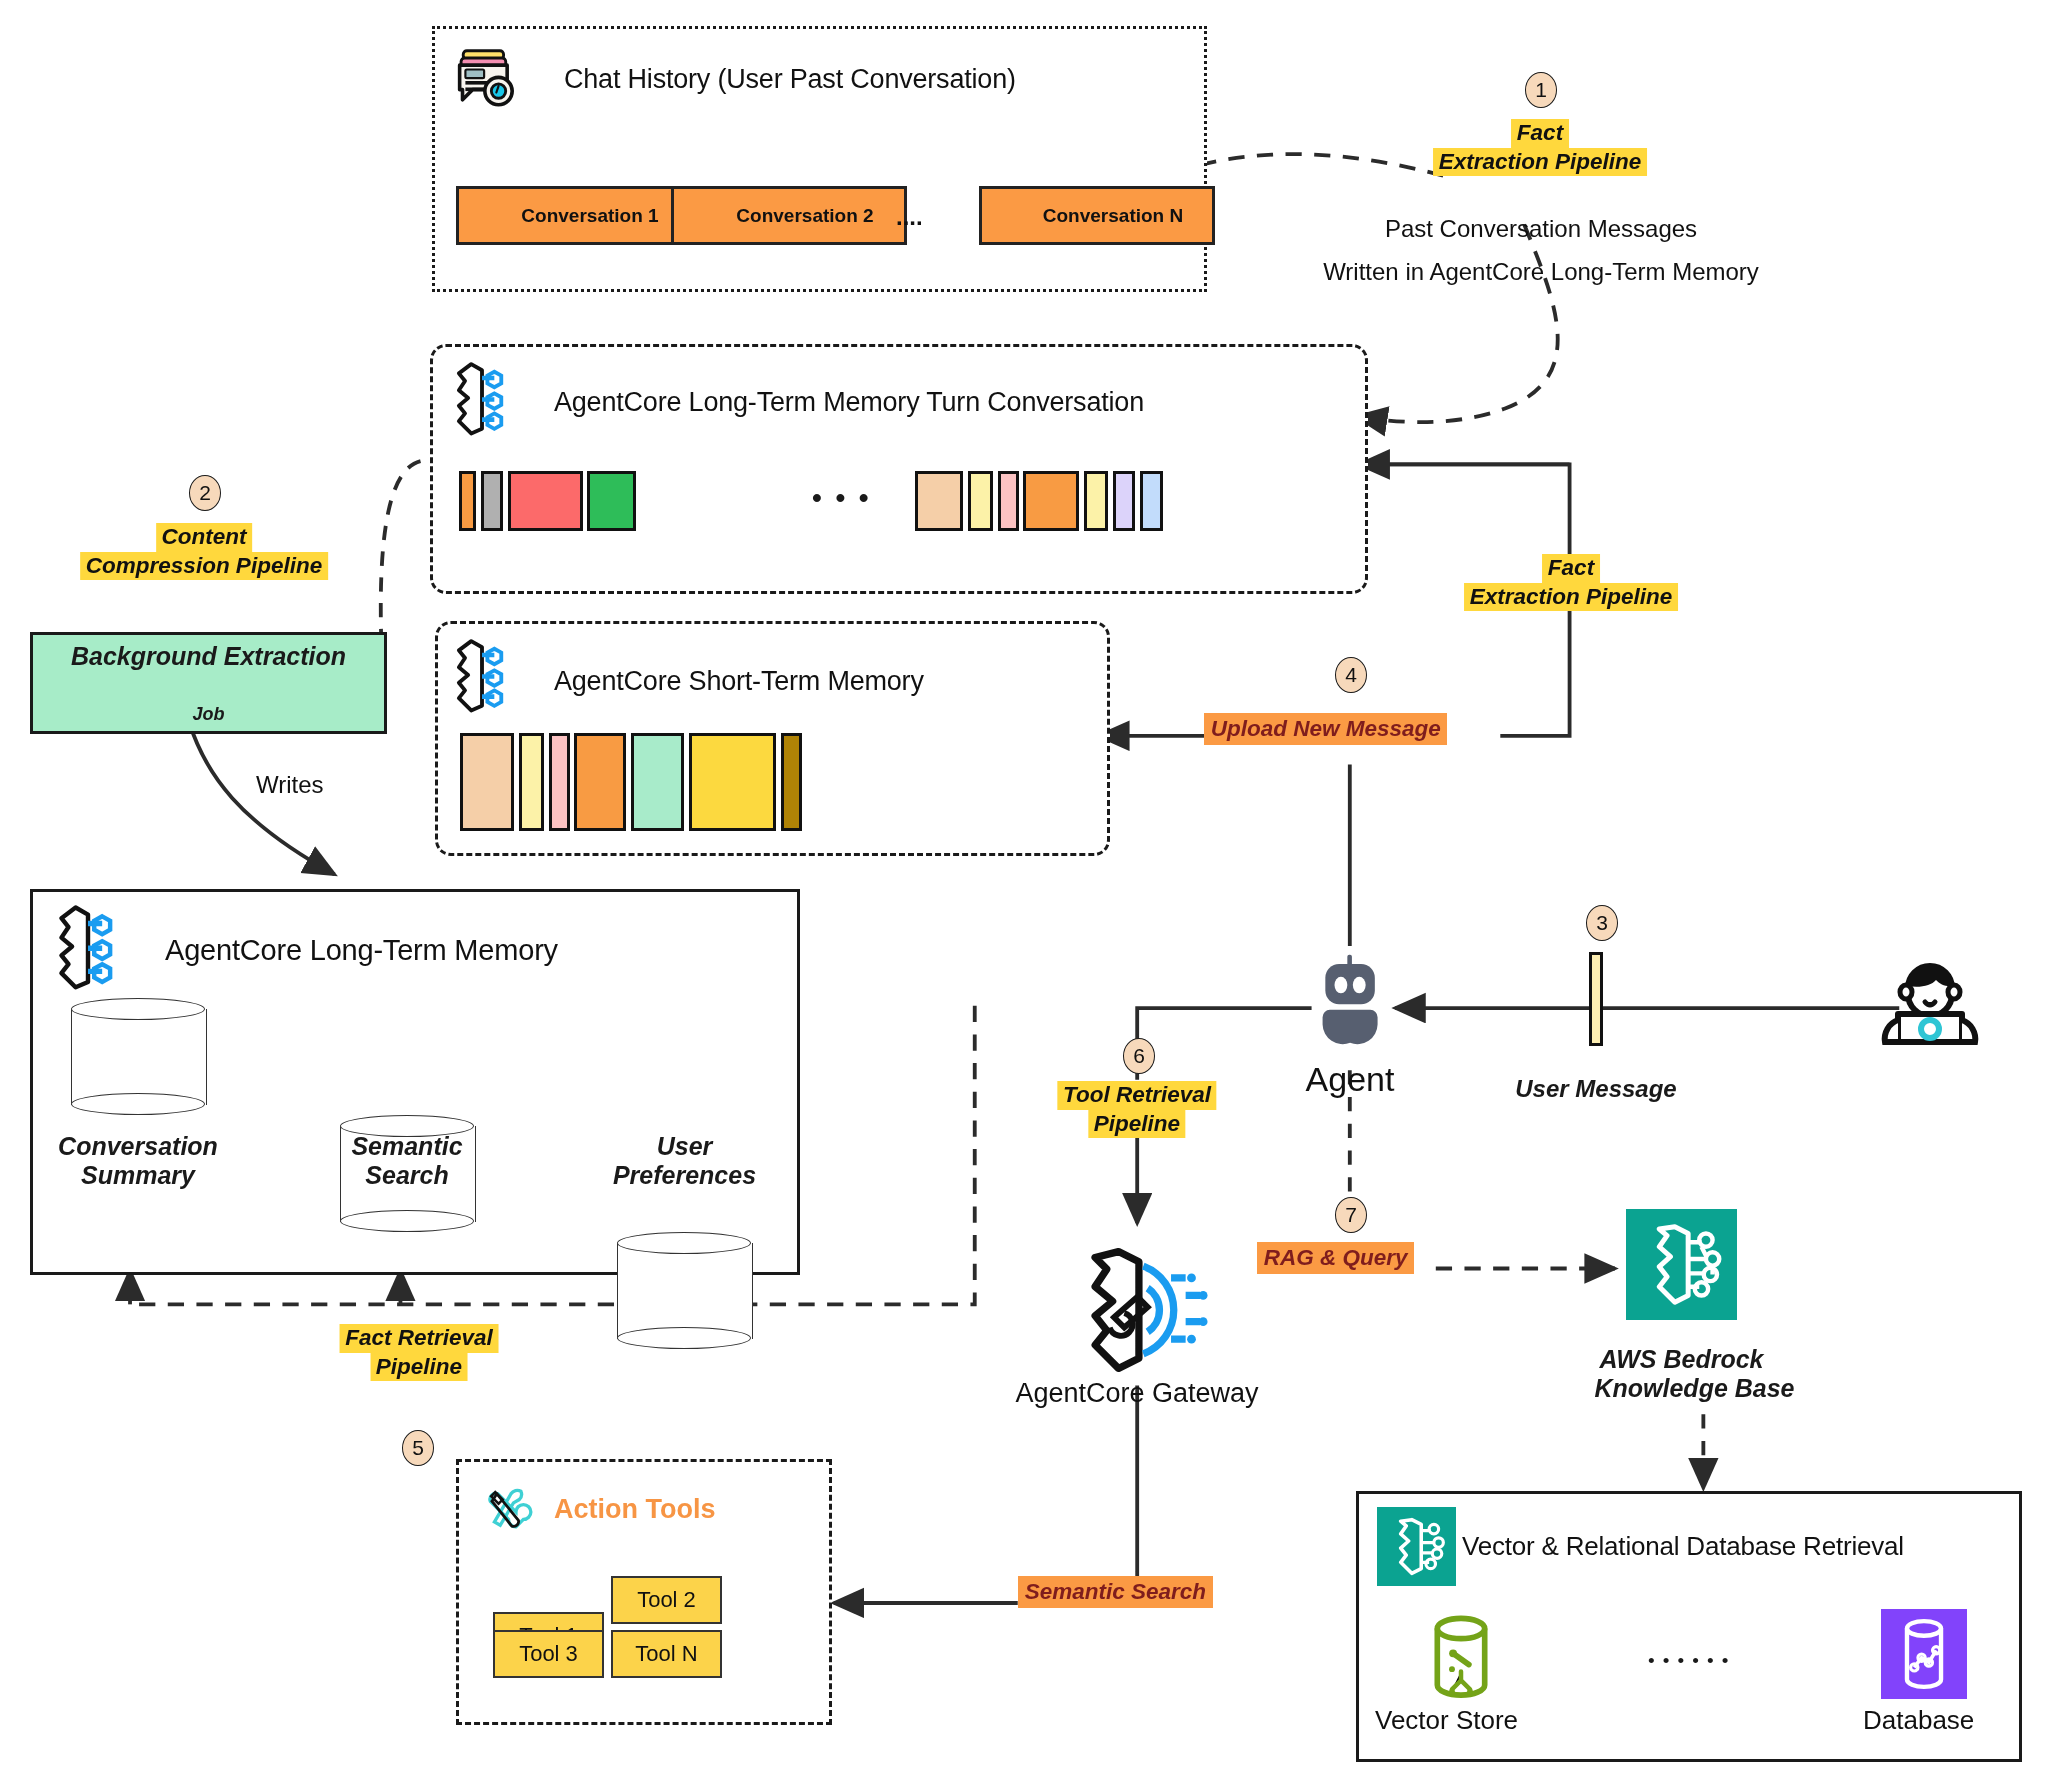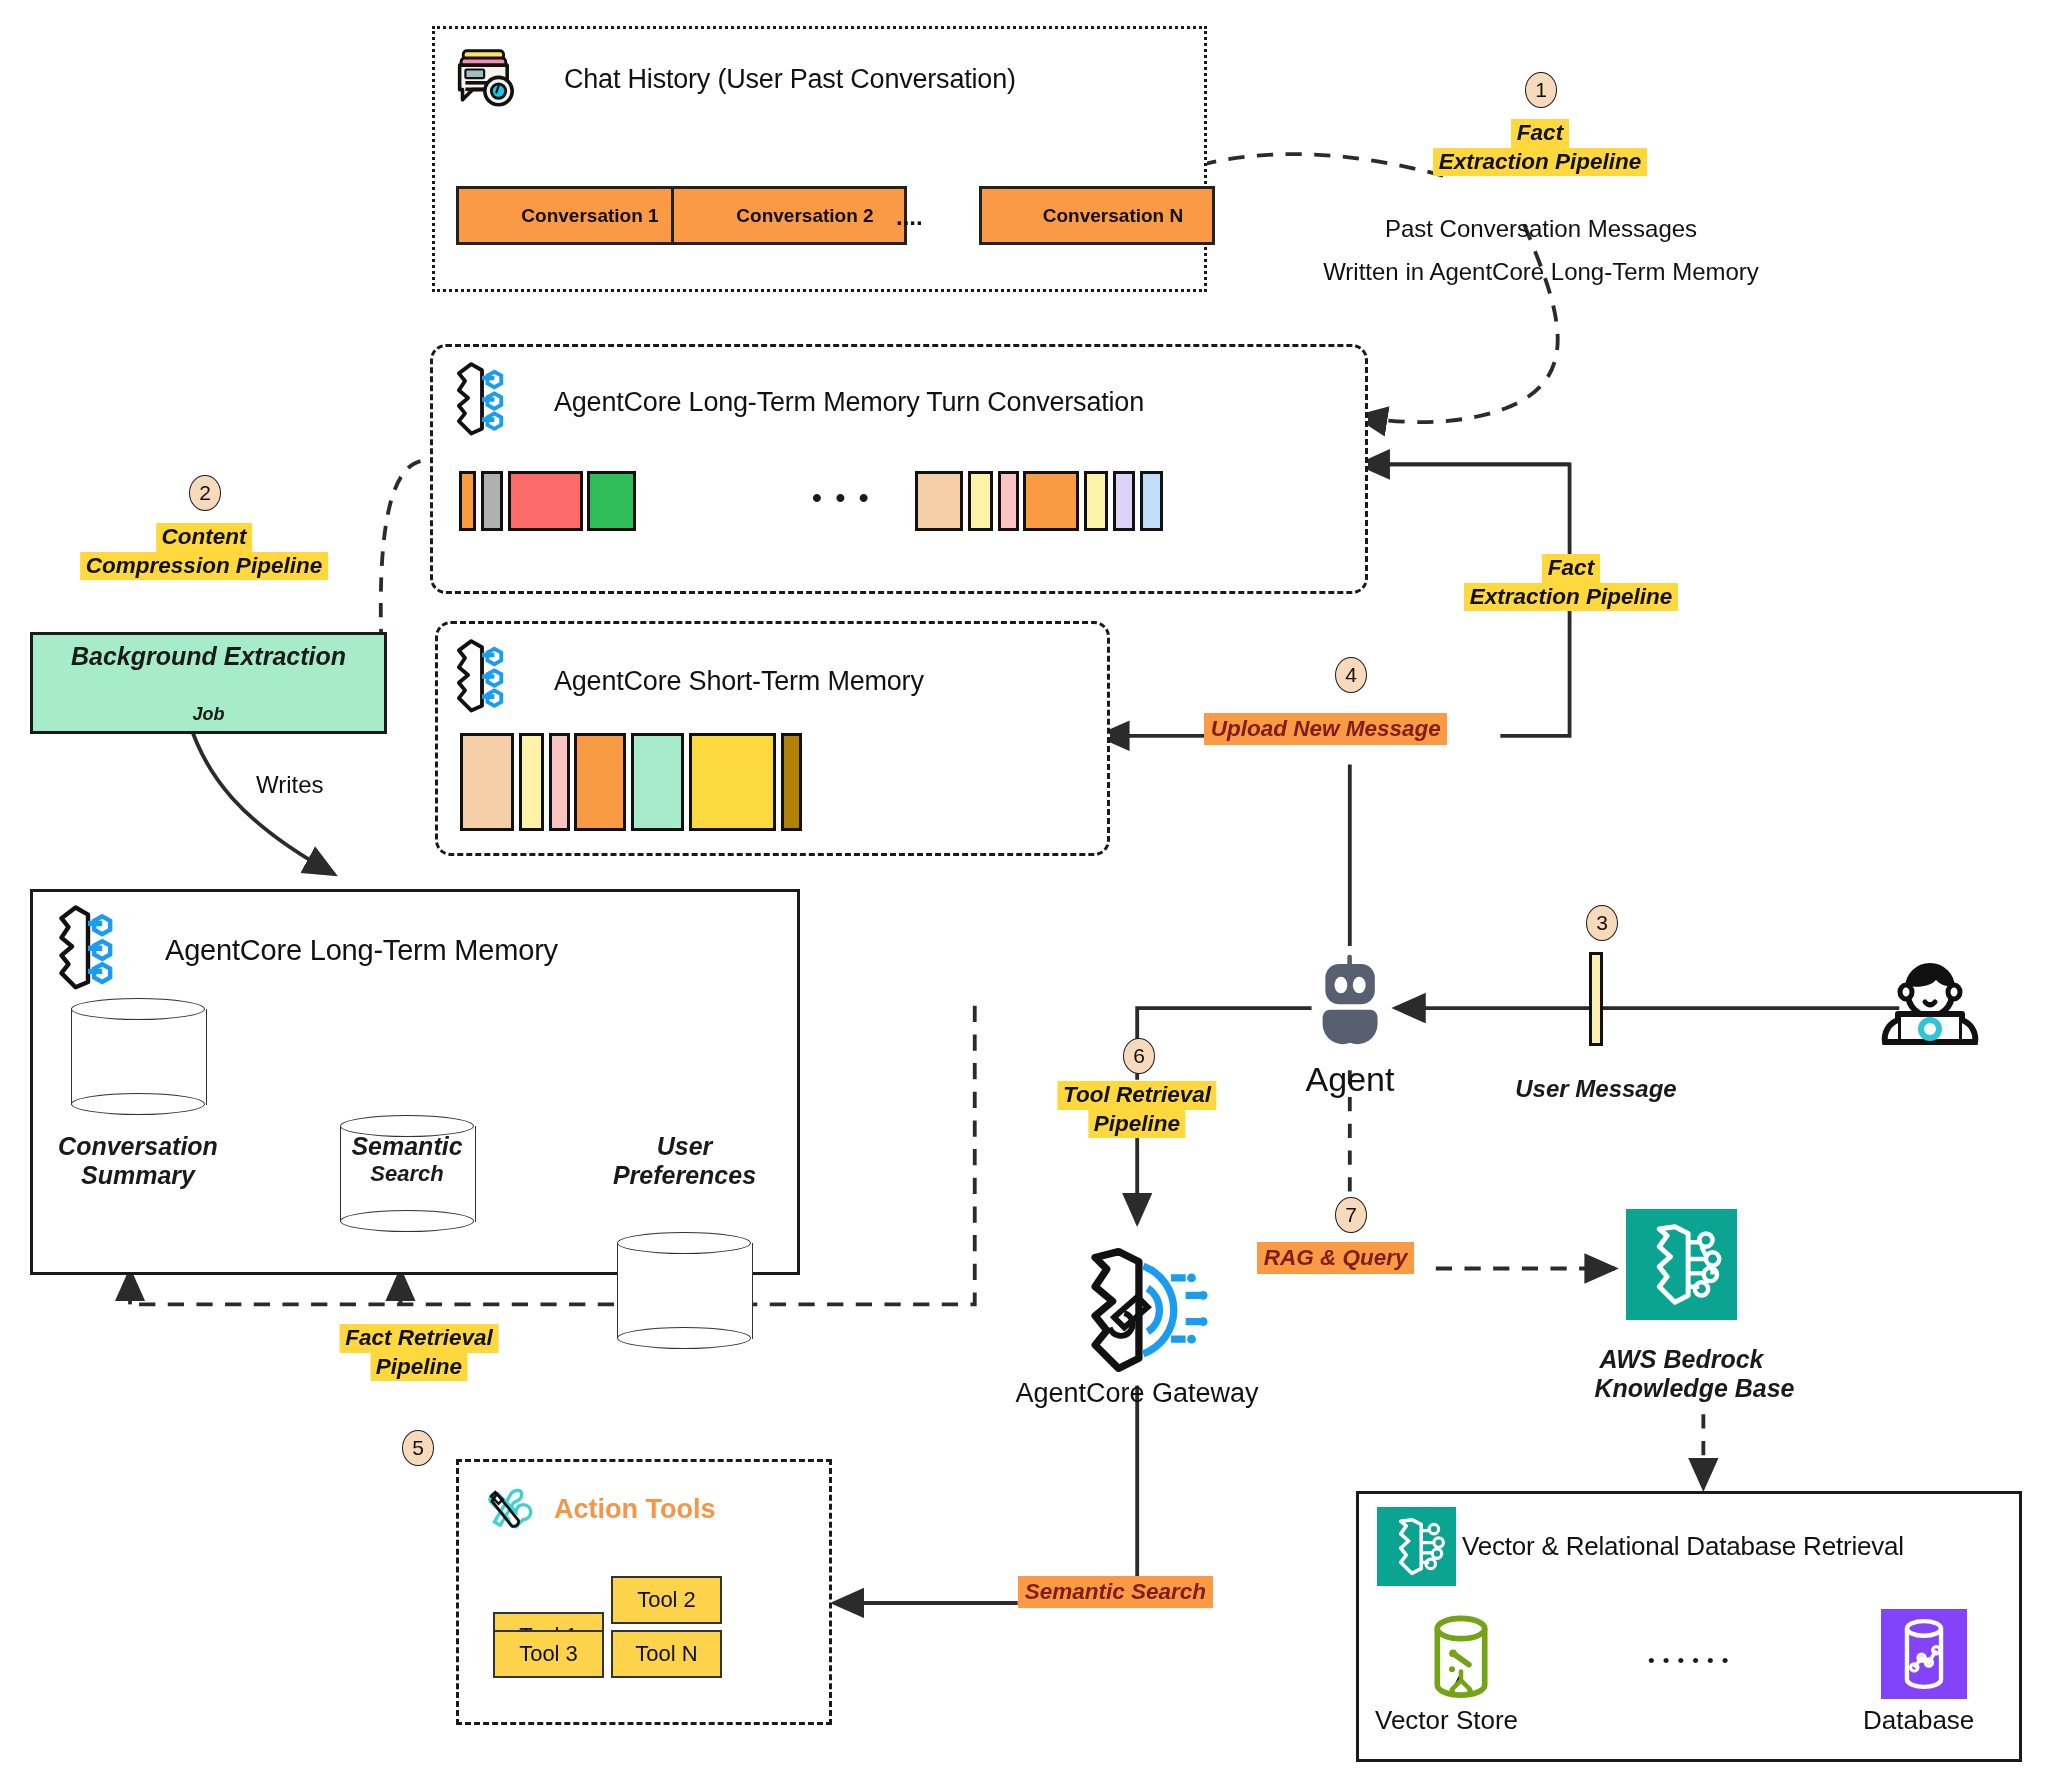--- a/index.html
+++ b/index.html
@@ -229,21 +229,21 @@
   <span class="ital" style="font-size:25px;">Summary</span>
 </div>
 
 <div class="abs cyl" style="left:340px;top:998px;width:134px;height:117px;">
   <div class="body"></div>
     <div class="bot"></div>
     <div class="top"></div>
 </div>
 <div class="abs ct" style="left:321px;top:1132px;width:172px;flex-direction:column;">
   <span class="ital" style="font-size:25px;">Semantic</span>
-  <span class="ital" style="font-size:22px;">Search</span>
+  <span class="ital" style="font-size:25px;">Search</span>
 </div>
 
 <div class="abs cyl" style="left:617px;top:998px;width:134px;height:117px;">
   <div class="body"></div>
     <div class="bot"></div>
     <div class="top"></div>
 </div>
 <div class="abs ct" style="left:596px;top:1132px;width:177px;flex-direction:column;">
   <span class="ital" style="font-size:25px;">User</span>
   <span class="ital" style="font-size:25px;">Preferences</span>

